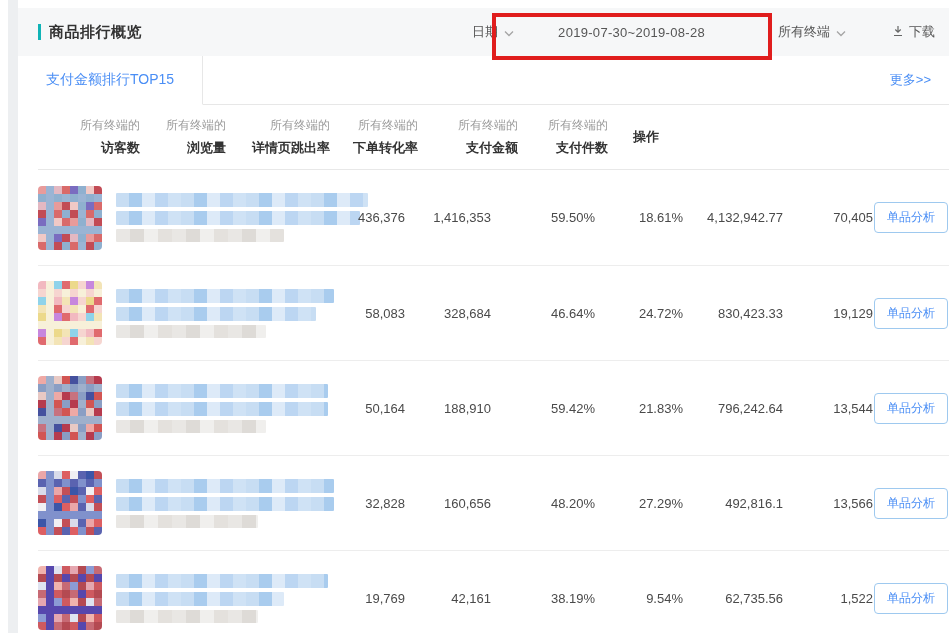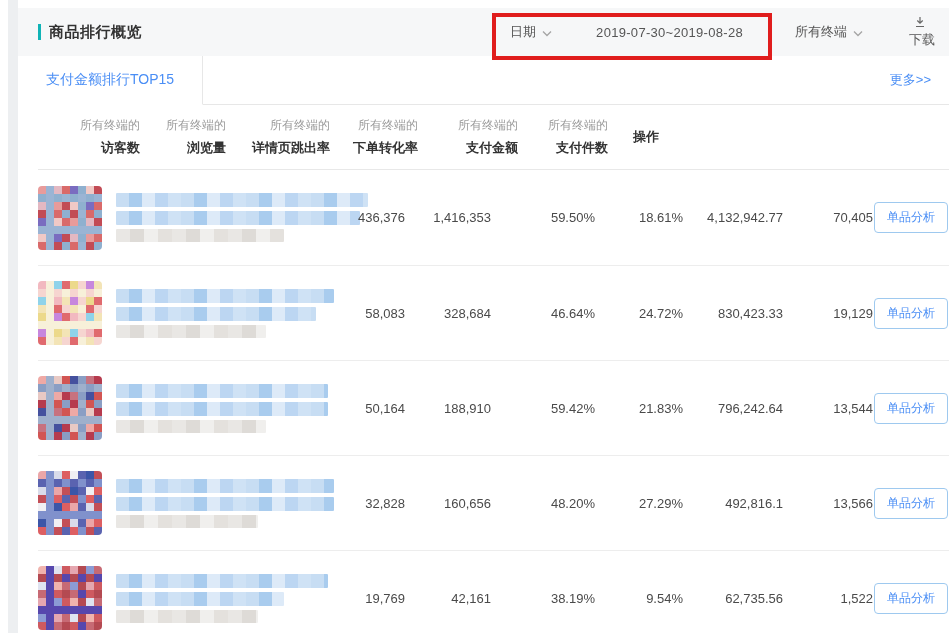--- a/index.html
+++ b/index.html
@@ -10,23 +10,23 @@
 
   
   .hdr { margin-top:8px; height:48px; background:#f6f7f8; display:flex; align-items:center; padding:0 14px 0 20px; }
   .title-wrap { display:flex; align-items:center; }
   .title-bar { width:3px; height:16px; background:#10b3b6; margin-right:8px; }
   .title { font-size:15px; font-weight:bold; color:#333; letter-spacing:0.5px; }
   .toolbar { margin-left:auto; display:flex; align-items:center; color:#555; font-size:13px; }
   .tb-item { display:flex; align-items:center; cursor:pointer; }
   .chev { margin-left:6px; display:inline-block; }
   .date-label { margin-left:0; }
-  .date-range { margin-left:44px; margin-right:52px; color:#555; letter-spacing:0.3px; }
+  .date-range { margin-left:44px; margin-right:73px; color:#555; letter-spacing:0.3px; }
   .terminal { margin-right:46px; }
-  .download { color:#555;flex-direction:column; }
+  .download { color:#555; }
   .dl-ic { margin-right:5px; display:inline-block; }
 
   
   .redbox { position:absolute; left:492px; top:13px; width:280px; height:47px;
     border:4px solid #e01d1d; z-index:50; pointer-events:none; }
 
   
   .tabs { height:49px; display:flex; align-items:stretch; border-bottom:1px solid #e7e7e7; position:relative; }
   .tab { width:185px; display:flex; align-items:center; justify-content:center;
     font-size:14px; color:#555; background:#f2f3f5; border-right:1px solid #e7e7e7; cursor:pointer; }

